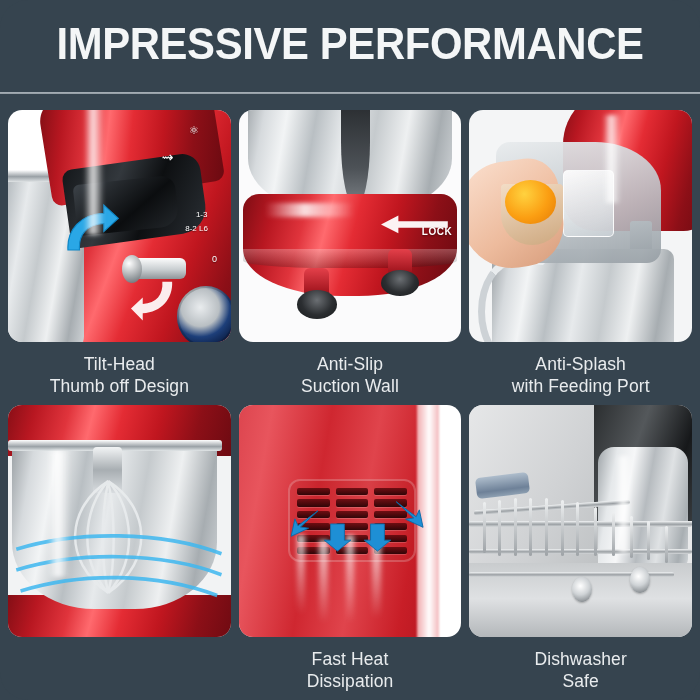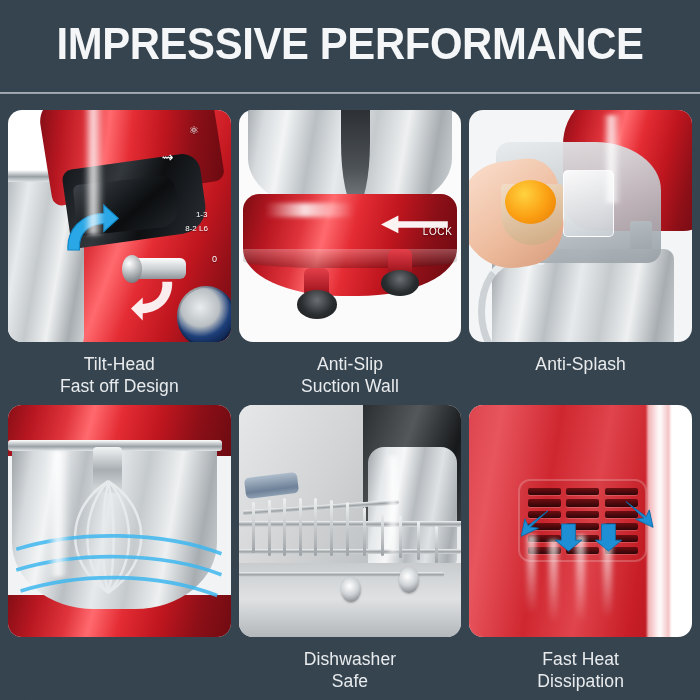--- a/index.html
+++ b/index.html
@@ -204,21 +204,21 @@
     background: linear-gradient(180deg,#e4404a,#9d121b);
     border-radius: 6px 6px 2px 2px;
   }
   .cup .pad {
     position:absolute; left:0; top:44%; width:100%; height:56%;
     background: radial-gradient(ellipse at 50% 35%, #6b6f73 0%, #2b2e31 55%, #17191b 100%);
     border-radius: 50%;
   }
   .lock-label {
     position:absolute; right:4%; top:50%;
-    color:#ffffff; font-size:10px; font-weight:normal; letter-spacing:.6px;
+    color:#ffffff; font-size:10px; font-weight:bold; letter-spacing:.6px;
     text-shadow: 0 1px 2px rgba(0,0,0,.45);
   }
   .lock-arrow {
     position:absolute; right:6%; top:45%; width:30%; height:9%;
   }
 
   
   .p3-bg { background:#f4f5f6; }
   .p3-redhead {
     position:absolute; left:42%; top:-10%; width:66%; height:62%;
@@ -412,21 +412,21 @@
 
           <svg class="p1-arrow-white" viewBox="0 0 100 100" preserveAspectRatio="none">
             <path d="M86,10 C88,46 64,76 26,78 L26,94 L2,68 L26,44 L26,58 C54,56 68,38 66,10 Z" fill="#ffffff" opacity=".92"></path>
           </svg>
 
           <div class="gloss" style="left:34%; top:-4%; width:9%; height:58%;"></div>
         </div>
       </div>
       <div class="caption">
         <span>Tilt-Head</span>
-        <span class="l2">Fast off Design</span>
+        <span class="l2">Thumb off Design</span>
       </div>
     </div>
 
     <div class="cell">
       <div class="photo p2-bg">
         <div class="scene">
           <div class="p2-steelbody steel-grad"></div>
           <div class="p2-dark-v"></div>
           <div class="p2-base red-grad"></div>
           <div class="p2-base-lip"></div>
@@ -464,20 +464,21 @@
           <div class="p3-shield"></div>
           <div class="p3-port"></div>
           <div class="p3-hand"></div>
           <div class="p3-eggshell"></div>
           <div class="p3-yolk"></div>
           <div class="gloss" style="left:60%; top:2%; width:8%; height:38%;"></div>
         </div>
       </div>
       <div class="caption">
         <span>Anti-Splash</span>
+        <span class="l2">with Feeding Port</span>
       </div>
     </div>
 
     <div class="cell">
       <div class="photo p4-bg">
         <div class="scene">
           <div class="p4-red-top red-grad"></div>
           <div class="p4-red-bottom red-grad"></div>
           <div class="p4-bowl steel-grad"></div>
           <div class="p4-rim"></div>
@@ -497,20 +498,80 @@
           <svg class="swirl" viewBox="0 0 100 40" preserveAspectRatio="none">
             <g fill="none" stroke="#3fb8f0" stroke-width="1.6" opacity=".85">
               <path d="M2,10 C30,2 70,2 98,12"></path>
               <path d="M2,19 C30,11 70,11 98,21"></path>
               <path d="M4,28 C32,20 68,20 96,30"></path>
             </g>
           </svg>
 
           <div class="gloss" style="left:18%; top:20%; width:10%; height:54%;"></div>
         </div>
+      </div>
+    </div>
+
+    <div class="cell">
+      <div class="photo p5-bg">
+        <div class="scene">
+          <div class="p5-body"></div>
+          <div class="p5-edge"></div>
+
+          <div class="p5-vent-frame">
+            <div class="louvers">
+              <div class="louver-col">
+                <div class="louver"></div>
+                  <div class="louver"></div>
+                  <div class="louver"></div>
+                <div class="louver"></div>
+                  <div class="louver"></div>
+                  <div class="louver"></div>
+              </div>
+              <div class="louver-col">
+                <div class="louver"></div>
+                  <div class="louver"></div>
+                  <div class="louver"></div>
+                <div class="louver"></div>
+                  <div class="louver"></div>
+                  <div class="louver"></div>
+              </div>
+              <div class="louver-col">
+                <div class="louver"></div>
+                  <div class="louver"></div>
+                  <div class="louver"></div>
+                <div class="louver"></div>
+                  <div class="louver"></div>
+                  <div class="louver"></div>
+              </div>
+            </div>
+          </div>
+
+          <div class="heat-streak" style="left:26%; top:56%; width:4%; height:34%;"></div>
+          <div class="heat-streak" style="left:36%; top:58%; width:4%; height:36%;"></div>
+          <div class="heat-streak" style="left:48%; top:56%; width:4%; height:38%;"></div>
+          <div class="heat-streak" style="left:60%; top:58%; width:4%; height:34%;"></div>
+
+          <svg style="position:absolute; left:22%; top:44%; width:14%; height:14%;" viewBox="0 0 100 100">
+            <path d="M96,10 L40,62 L66,66 L10,92 L22,36 L32,58 Z" fill="#1e8fd5" stroke="#0b6ba8" stroke-width="3"></path>
+          </svg>
+          <svg style="position:absolute; left:38%; top:50%; width:13%; height:14%;" viewBox="0 0 100 100">
+            <path d="M26,4 L74,4 L74,60 L96,60 L50,98 L4,60 L26,60 Z" fill="#1e8fd5" stroke="#0b6ba8" stroke-width="3"></path>
+          </svg>
+          <svg style="position:absolute; left:56%; top:50%; width:13%; height:14%;" viewBox="0 0 100 100">
+            <path d="M26,4 L74,4 L74,60 L96,60 L50,98 L4,60 L26,60 Z" fill="#1e8fd5" stroke="#0b6ba8" stroke-width="3"></path>
+          </svg>
+          <svg style="position:absolute; left:70%; top:40%; width:14%; height:14%;" viewBox="0 0 100 100">
+            <path d="M4,10 L60,62 L34,66 L90,92 L78,36 L68,58 Z" fill="#1e8fd5" stroke="#0b6ba8" stroke-width="3"></path>
+          </svg>
+        </div>
+      </div>
+      <div class="caption">
+        <span>Fast Heat</span>
+        <span class="l2">Dissipation</span>
       </div>
     </div>
 
     <div class="cell">
       <div class="photo p6-bg">
         <div class="scene">
           <div class="p6-wall"></div>
           <div class="p6-dark"></div>
           <div class="p6-pot"></div>
           <div class="p6-floor"></div>
@@ -540,74 +601,14 @@
 
           <div class="gloss" style="left:66%; top:22%; width:7%; height:42%;"></div>
         </div>
       </div>
       <div class="caption">
         <span>Dishwasher</span>
         <span class="l2">Safe</span>
       </div>
     </div>
 
-    <div class="cell">
-      <div class="photo p5-bg">
-        <div class="scene">
-          <div class="p5-body"></div>
-          <div class="p5-edge"></div>
-
-          <div class="p5-vent-frame">
-            <div class="louvers">
-              <div class="louver-col">
-                <div class="louver"></div>
-                  <div class="louver"></div>
-                  <div class="louver"></div>
-                <div class="louver"></div>
-                  <div class="louver"></div>
-                  <div class="louver"></div>
-              </div>
-              <div class="louver-col">
-                <div class="louver"></div>
-                  <div class="louver"></div>
-                  <div class="louver"></div>
-                <div class="louver"></div>
-                  <div class="louver"></div>
-                  <div class="louver"></div>
-              </div>
-              <div class="louver-col">
-                <div class="louver"></div>
-                  <div class="louver"></div>
-                  <div class="louver"></div>
-                <div class="louver"></div>
-                  <div class="louver"></div>
-                  <div class="louver"></div>
-              </div>
-            </div>
-          </div>
-
-          <div class="heat-streak" style="left:26%; top:56%; width:4%; height:34%;"></div>
-          <div class="heat-streak" style="left:36%; top:58%; width:4%; height:36%;"></div>
-          <div class="heat-streak" style="left:48%; top:56%; width:4%; height:38%;"></div>
-          <div class="heat-streak" style="left:60%; top:58%; width:4%; height:34%;"></div>
-
-          <svg style="position:absolute; left:22%; top:44%; width:14%; height:14%;" viewBox="0 0 100 100">
-            <path d="M96,10 L40,62 L66,66 L10,92 L22,36 L32,58 Z" fill="#1e8fd5" stroke="#0b6ba8" stroke-width="3"></path>
-          </svg>
-          <svg style="position:absolute; left:38%; top:50%; width:13%; height:14%;" viewBox="0 0 100 100">
-            <path d="M26,4 L74,4 L74,60 L96,60 L50,98 L4,60 L26,60 Z" fill="#1e8fd5" stroke="#0b6ba8" stroke-width="3"></path>
-          </svg>
-          <svg style="position:absolute; left:56%; top:50%; width:13%; height:14%;" viewBox="0 0 100 100">
-            <path d="M26,4 L74,4 L74,60 L96,60 L50,98 L4,60 L26,60 Z" fill="#1e8fd5" stroke="#0b6ba8" stroke-width="3"></path>
-          </svg>
-          <svg style="position:absolute; left:70%; top:40%; width:14%; height:14%;" viewBox="0 0 100 100">
-            <path d="M4,10 L60,62 L34,66 L90,92 L78,36 L68,58 Z" fill="#1e8fd5" stroke="#0b6ba8" stroke-width="3"></path>
-          </svg>
-        </div>
-      </div>
-      <div class="caption">
-        <span>Fast Heat</span>
-        <span class="l2">Dissipation</span>
-      </div>
-    </div>
-
   </div>
 </div>
 
 </body></html>

